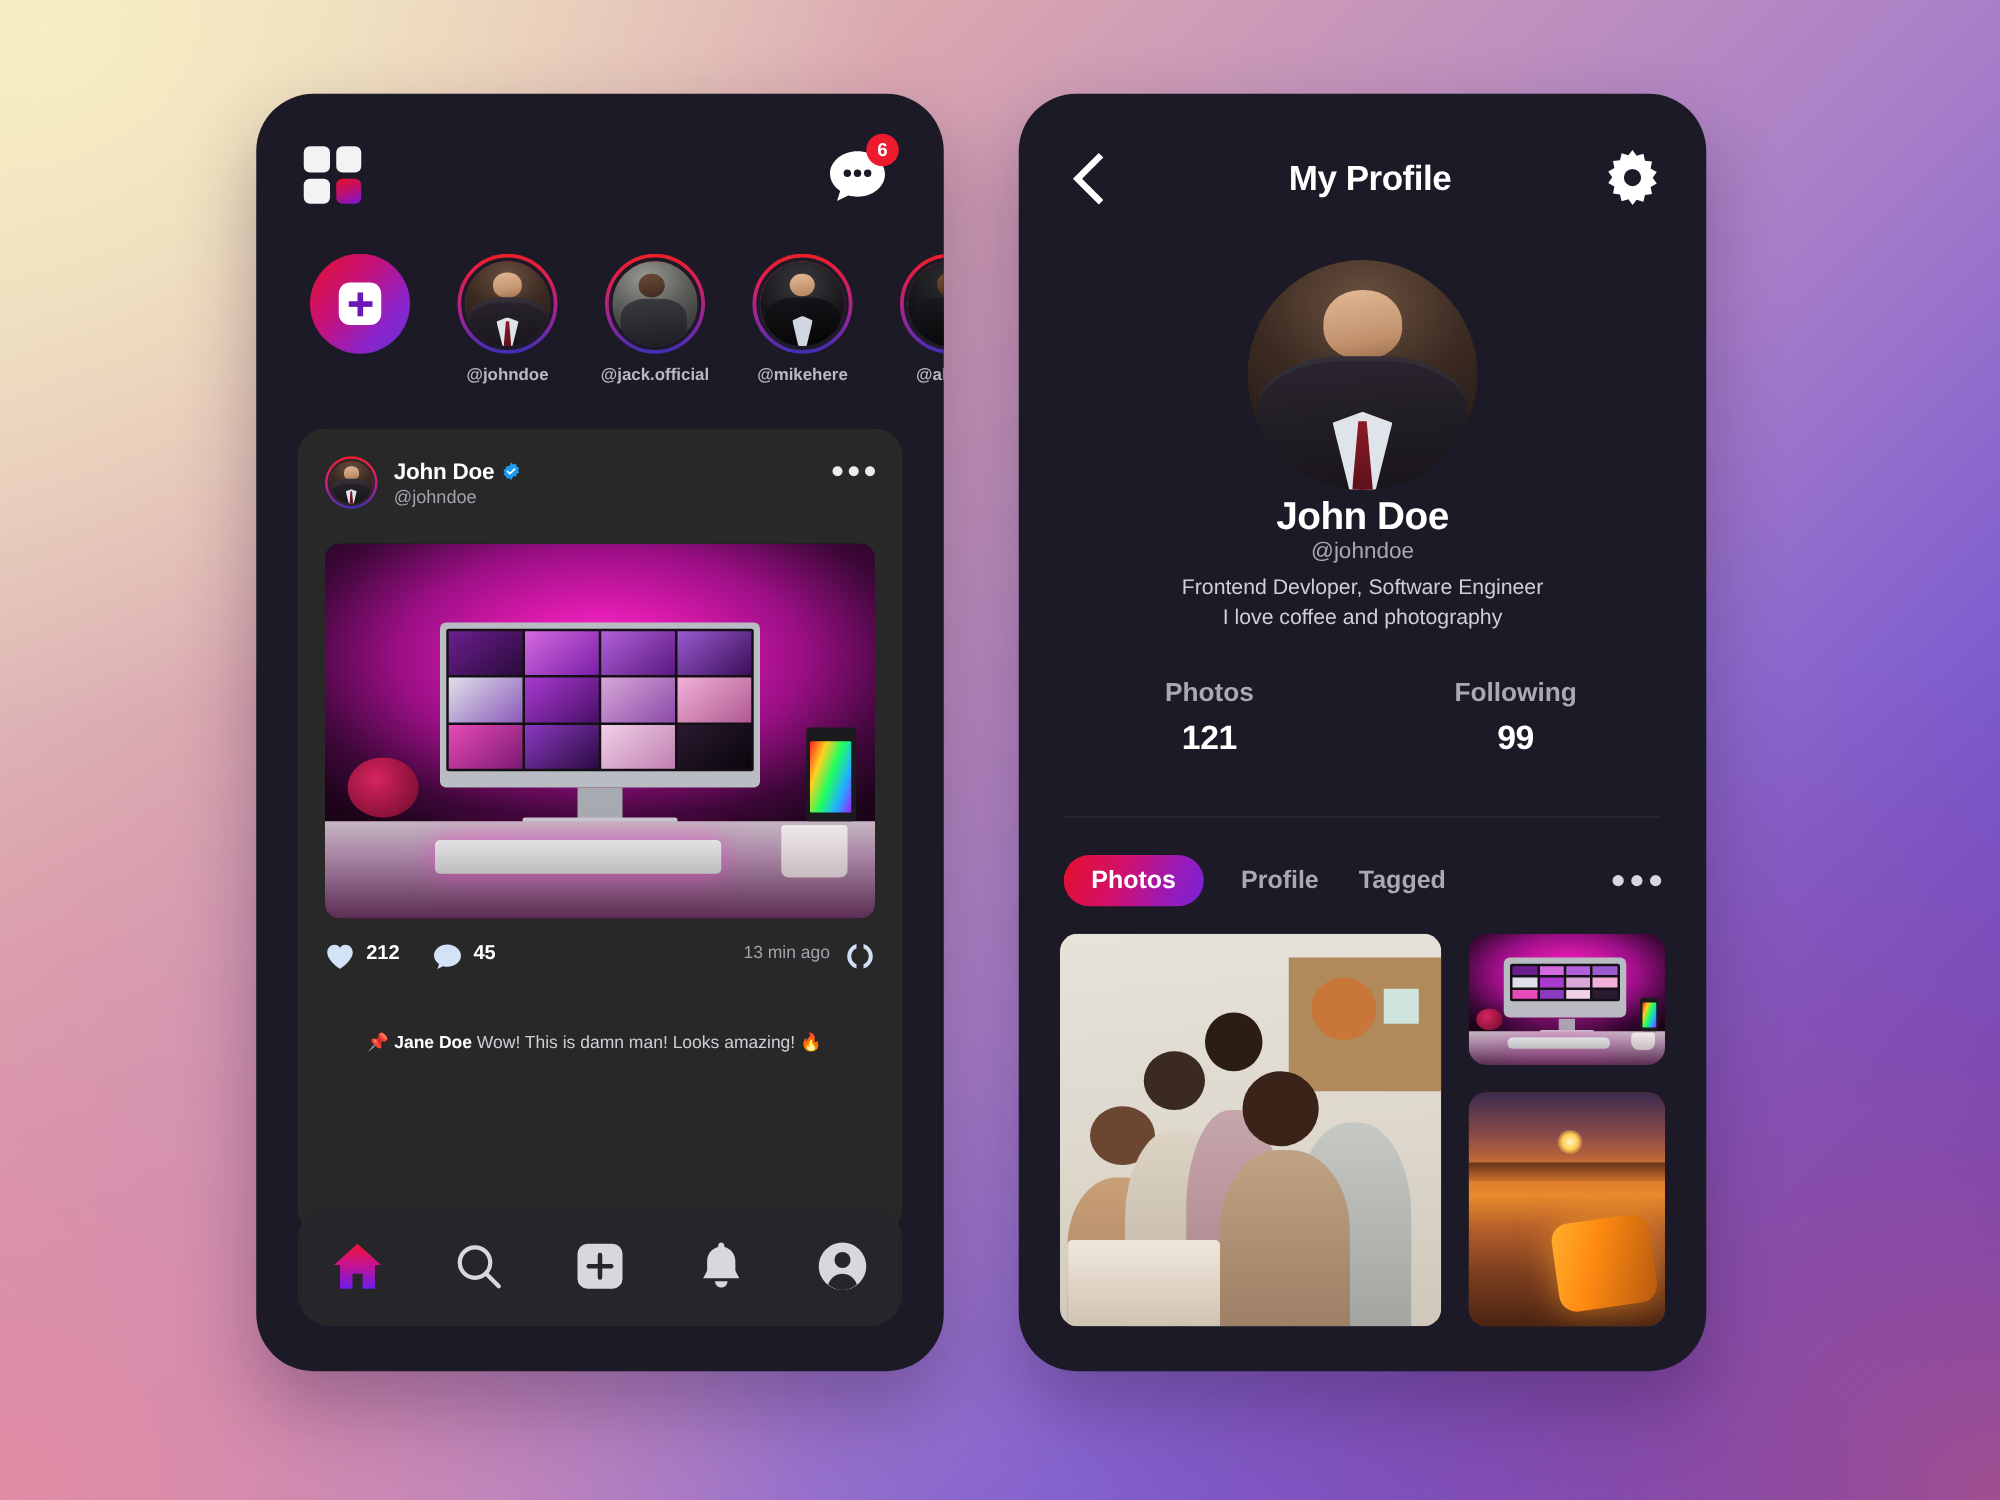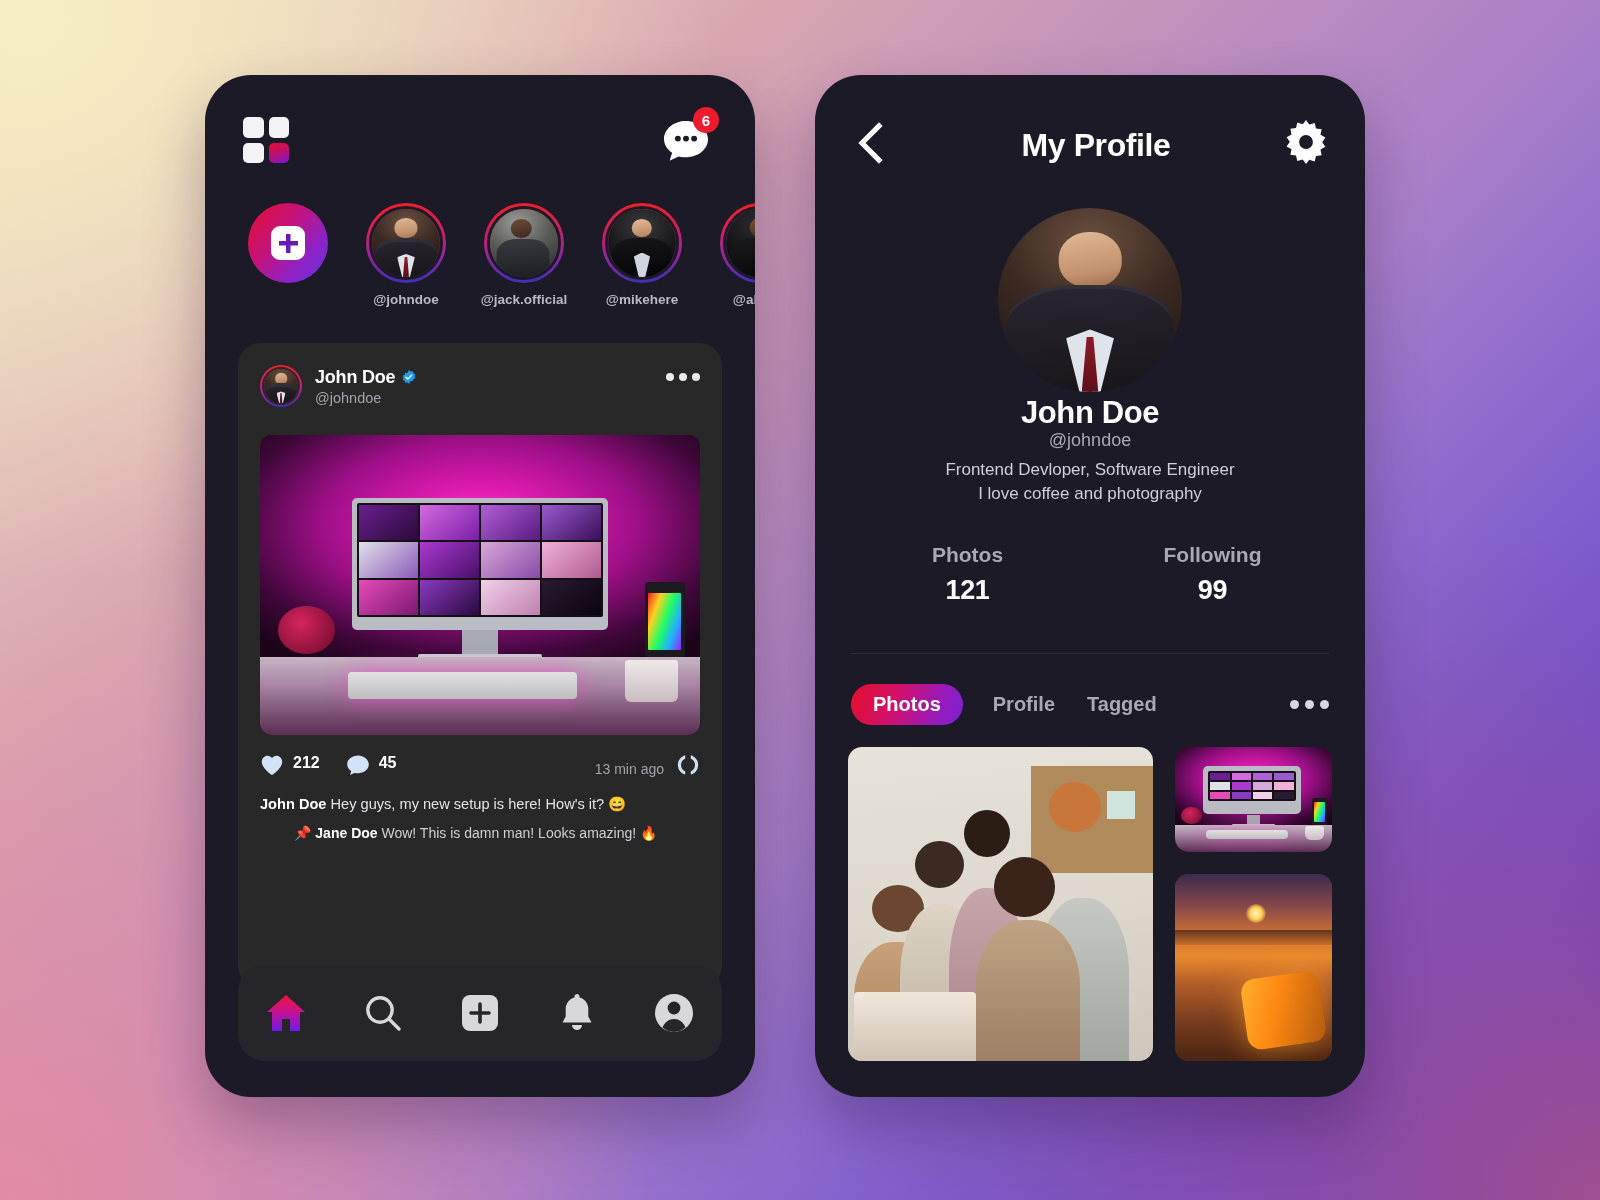--- a/index.html
+++ b/index.html
@@ -115,42 +115,42 @@
   .post-more span { width:8px; height:8px; border-radius:50%; background:#ececec; display:block; }
 
   .post-photo {
     position:absolute; left:22px; top:92px; width:440px; height:300px;
     border-radius:12px; overflow:hidden; background:#120a14;
   }
 
   .post-meta { position:absolute; left:22px; right:22px; top:410px; display:flex; align-items:center; }
   .metric { display:flex; align-items:flex-start; gap:9px; margin-right:26px; }
   .metric b { color:#fff; font-size:16px; font-weight:700; }
-  .post-time { margin-left:auto; display:flex; align-items:flex-end; gap:12px; }
+  .post-time { margin-left:auto; display:flex; align-items:flex-start; gap:12px; }
   .post-time span { color:#a3a2ad; font-size:14px; font-weight:500; }
 
   .caption { position:absolute; left:22px; right:22px; top:452px; font-size:14.6px; color:#e4e3e9; line-height:1.35; }
   .caption b { color:#fff; font-weight:700; }
   .reply { position:absolute; left:56px; right:22px; top:481px; font-size:14px; color:#cfced6; line-height:1.35; }
   .reply b { color:#fff; font-weight:700; }
 
   
   .bottom-nav {
     position:absolute; left:33px; bottom:36px; width:484px; height:96px;
     background:#262529; border-radius:26px;
     display:flex; align-items:center; justify-content:space-around;
   }
   .nav-item { width:54px; height:54px; display:flex; align-items:center; justify-content:center; }
 
   
   .prof-head { position:absolute; top:0; left:0; right:0; height:130px; }
   .back-btn { position:absolute; left:36px; top:46px; width:40px; height:44px; }
   .prof-title {
     position:absolute; left:12px; right:0; top:52px; text-align:center;
-    color:#fff; font-size:32px; font-weight:700; letter-spacing:-0.4px;
+    color:#fff; font-size:28px; font-weight:700; letter-spacing:-0.4px;
   }
   .gear-btn { position:absolute; right:36px; top:44px; width:46px; height:46px; }
 
   .prof-avatar {
     position:absolute; left:50%; transform:translateX(-50%); top:133px;
     width:184px; height:184px; border-radius:50%; overflow:hidden; background:#241a18;
   }
   .prof-name { position:absolute; left:0; right:0; top:320px; text-align:center; color:#fff; font-size:31px; font-weight:700; letter-spacing:-0.4px;}
   .prof-handle { position:absolute; left:0; right:0; top:355px; text-align:center; color:#a9a8b3; font-size:18px; font-weight:500;}
   .prof-bio { position:absolute; left:0; right:0; top:383px; text-align:center; color:#cfced6; font-size:17px; font-weight:500; line-height:1.4;}
@@ -445,23 +445,20 @@
         <div class="post-time">
           <span>13 min ago</span>
           <svg width="24" height="24" viewBox="0 0 24 24">
             <circle cx="12" cy="12" r="8.6" fill="none" stroke="#cfe0f5" stroke-width="3.2"></circle>
             <rect x="9.2" y="0.6" width="5.6" height="5.6" rx="1.2" fill="#282828"></rect>
             <rect x="9.2" y="17.8" width="5.6" height="5.6" rx="1.2" fill="#282828"></rect>
           </svg>
         </div>
       </div>
 
-      <div class="caption">
-        <b>John Doe</b><span> Hey guys, my new setup is here! How's it? 😄</span>
-      </div>
 
       <div class="reply">
         <span>📌</span>
         <b>Jane Doe</b><span> Wow! This is damn man! Looks amazing! 🔥</span>
       </div>
     </div>
 
     <div class="bottom-nav">
       <div class="nav-item">
         <svg width="44" height="42" viewBox="0 0 44 42">

